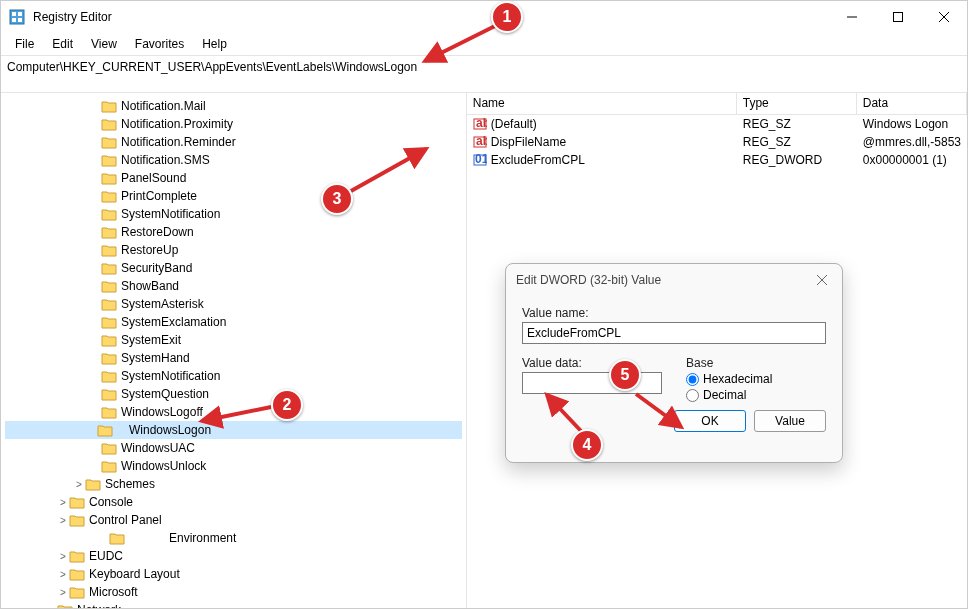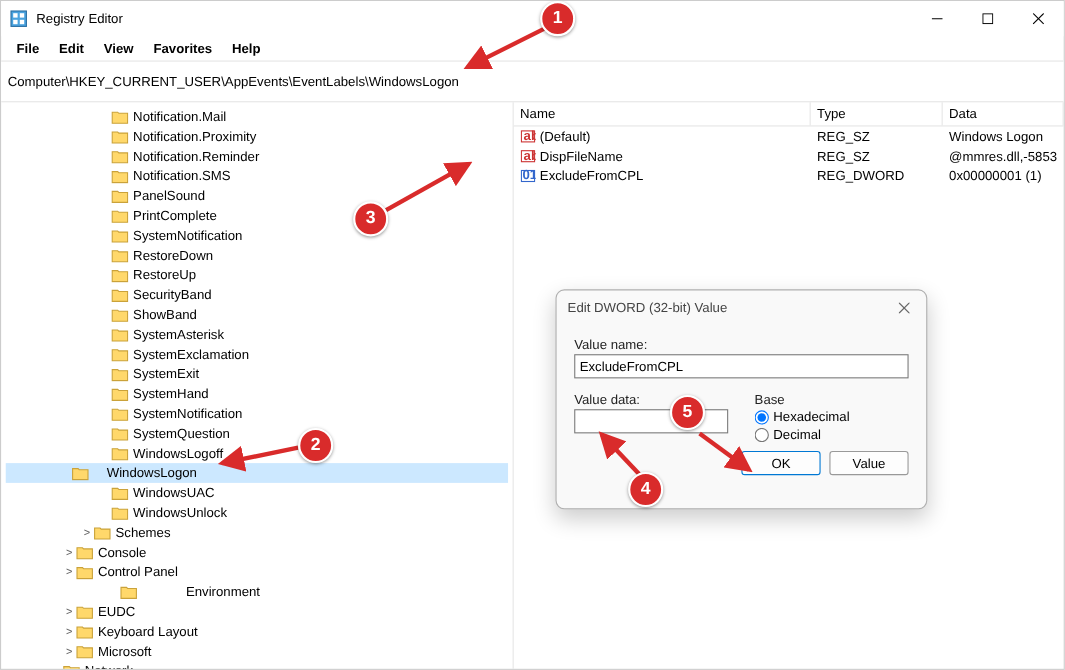--- a/index.html
+++ b/index.html
@@ -5,23 +5,23 @@
 * { margin: 0; padding: 0; box-sizing: border-box; font-family: "Segoe UI", Tahoma, sans-serif; font-size: 12px; }
 body { background: #fff; width: 968px; height: 609px; overflow: hidden; position: relative; border: 1px solid #ccc; }
 
 .titlebar { height: 32px; display: flex; align-items: center; padding-left: 8px; background: #fff; }
 .titlebar .app-icon { width: 16px; height: 16px; margin-right: 8px; }
 .titlebar .title { flex: 1; }
 .titlebar .win-controls { display: flex; }
 .titlebar .win-btn { width: 46px; height: 32px; display: flex; align-items: center; justify-content: center; }
 
 .menubar { height: 22px; display: flex; align-items: center; padding-left: 6px; gap: 2px; }
-.menubar .menu-item { padding: 2px 8px; font-weight: bold; }
-
-.addressbar { height: 22px; border-top: 1px solid #e5e5e5; border-bottom: 1px solid #e5e5e5; padding: 18px 6px; display: flex; align-items: center; background: #fff; }
+.menubar .menu-item { padding: 2px 8px; }
+
+.addressbar { height: 22px; border-top: 1px solid #e5e5e5; border-bottom: 1px solid #e5e5e5; padding: 18px 6px; display: flex; align-items: flex-end; background: #fff; }
 
 .content { display: flex; height: calc(609px - 32px - 22px - 22px); }
 .tree-pane { width: 500px; border-right: 1px solid #e5e5e5; overflow: hidden; padding: 4px; }
 .tree-pane .scroll { height: 100%; overflow: hidden; }
 .tree-item { display: flex; align-items: center; height: 18px; padding-left: 0; white-space: nowrap; }
 .tree-item .expand { width: 12px; text-align: center; color: #666; font-size: 10px; }
 .tree-item .folder-icon { width: 16px; height: 14px; margin-right: 4px; }
 .tree-item.selected { background: #cce8ff; }
 
 .value-pane { flex: 1; }
@@ -220,21 +220,21 @@
           </svg>
           <span>SystemQuestion</span>
         </div>
         <div class="tree-item" style="padding-left: 84px;">
           <span class="expand"></span>
           <svg class="folder-icon" viewBox="0 0 16 14">
             <path d="M1 3 L1 13 L15 13 L15 4 L7 4 L6 3 Z" fill="#ffd86b" stroke="#caa23a"></path>
           </svg>
           <span>WindowsLogoff</span>
         </div>
-        <div class="tree-item selected" style="padding-left: 36px; gap: 12px;">
+        <div class="tree-item selected" style="padding-left: 68px; gap: 12px;">
           <span class="expand"></span>
           <svg class="folder-icon" viewBox="0 0 16 14">
             <path d="M1 3 L1 13 L15 13 L15 4 L7 4 L6 3 Z" fill="#ffd86b" stroke="#caa23a"></path>
           </svg>
           <span>WindowsLogon</span>
         </div>
         <div class="tree-item" style="padding-left: 84px;">
           <span class="expand"></span>
           <svg class="folder-icon" viewBox="0 0 16 14">
             <path d="M1 3 L1 13 L15 13 L15 4 L7 4 L6 3 Z" fill="#ffd86b" stroke="#caa23a"></path>

